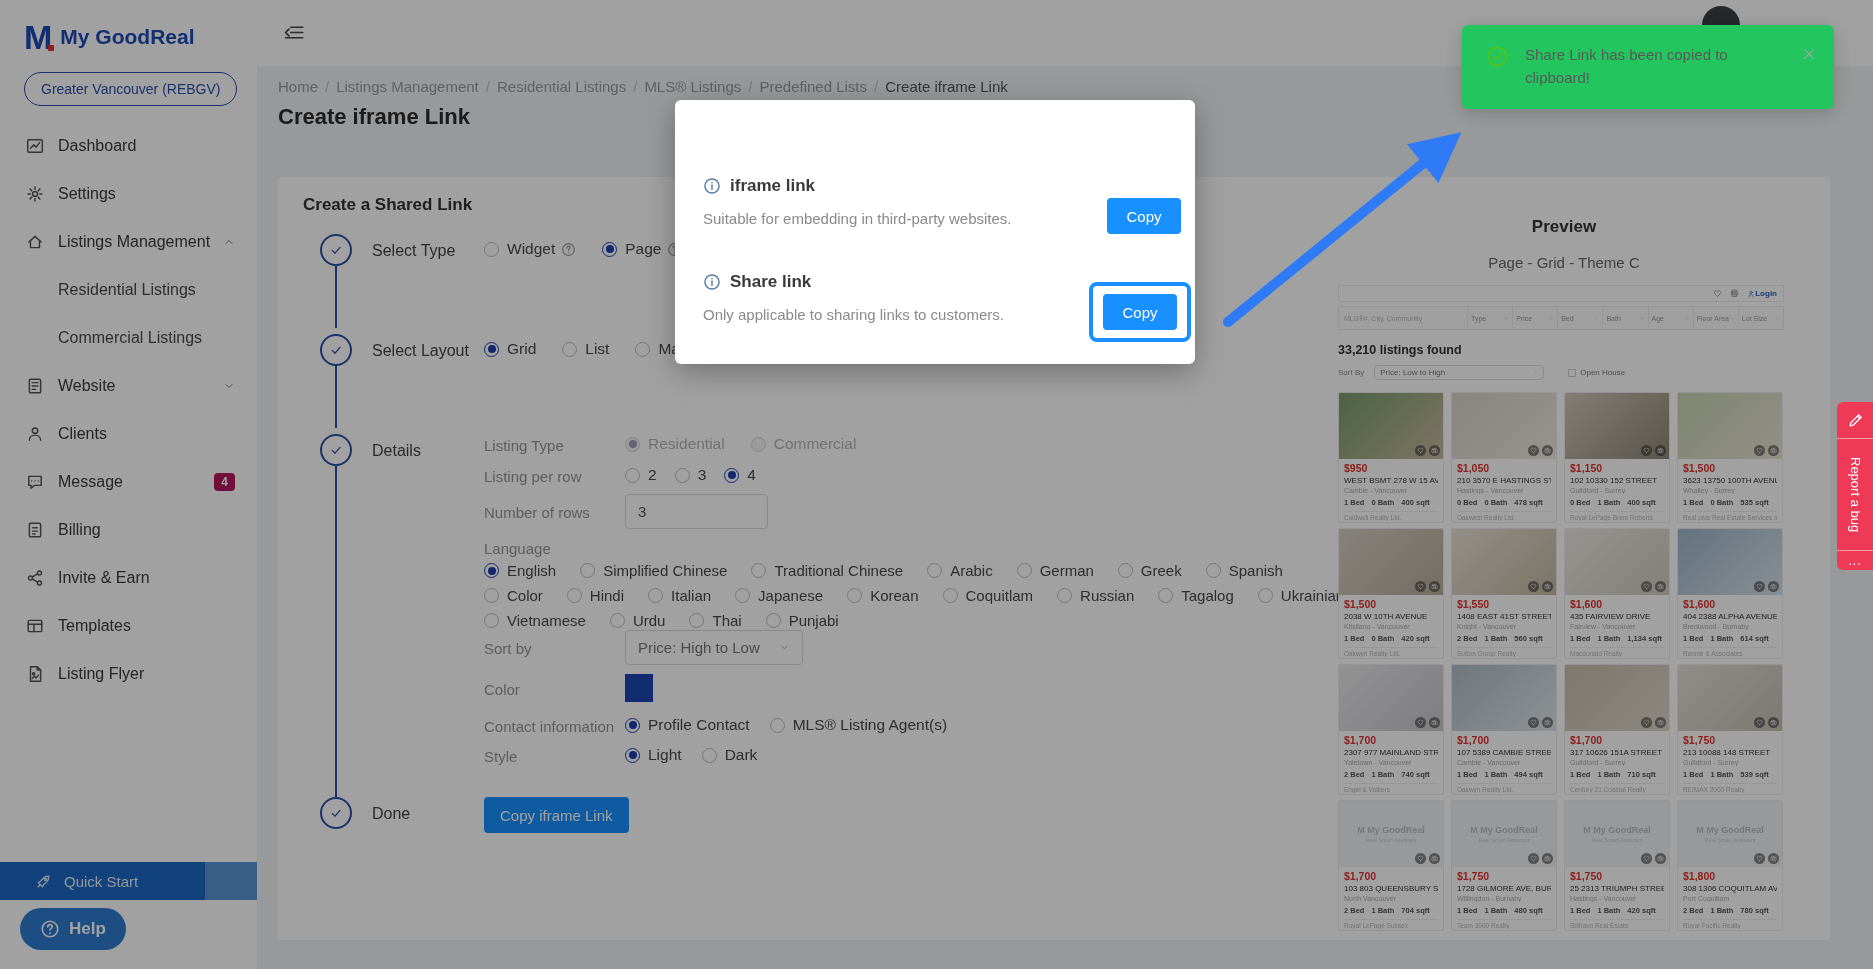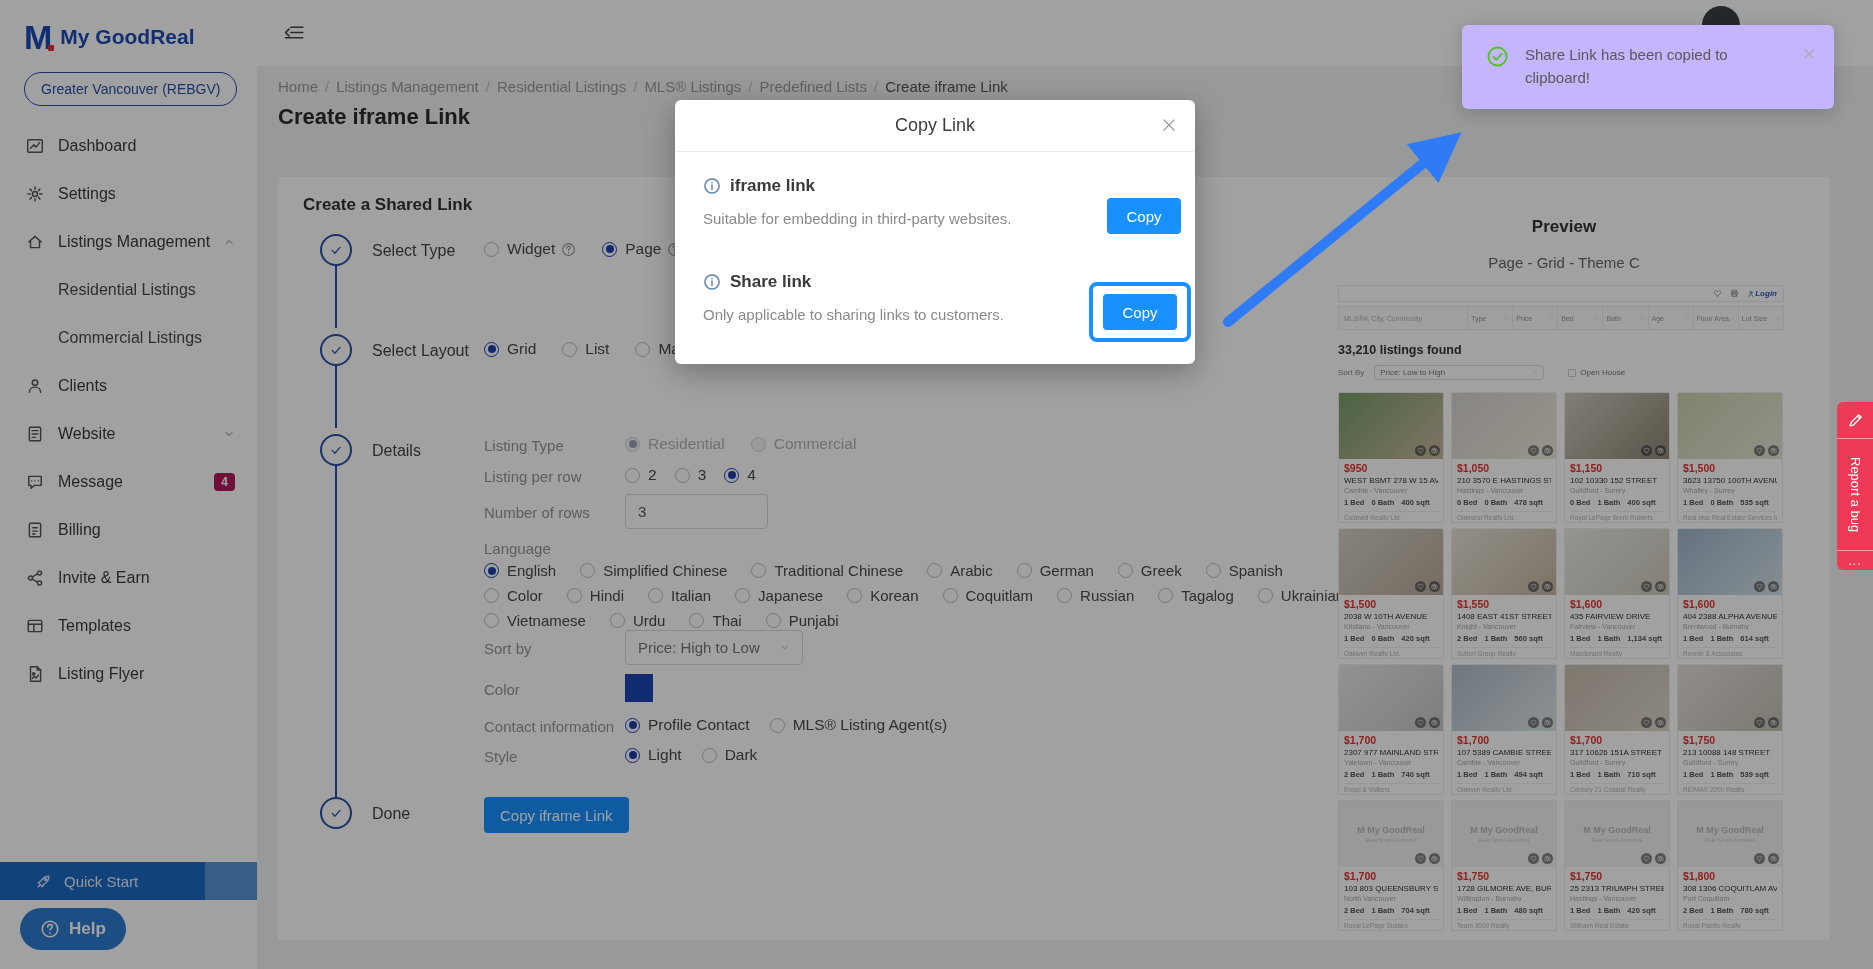--- a/index.html
+++ b/index.html
@@ -63,21 +63,21 @@
   .color-swatch { position:absolute; width:28px; height:28px; cursor:pointer; }
   .primary-btn { position:absolute; height:36px; border:none; border-radius:4px; background:#1890ff; color:#fff; font-size:15px; font-family:inherit; padding:0 16px; cursor:pointer; }
 
   
   .preview { position:absolute; left:1338px; top:195px; width:452px; height:745px; z-index:1; }
   .pv-title { text-align:center; font-size:17px; font-weight:700; color:#333; padding-top:22px; }
   .pv-sub { text-align:center; font-size:15px; color:#666; margin-top:17px; }
   .minisite { position:absolute; left:0; top:90px; width:446px; }
   .ms-topbar { height:17px; background:#fff; border:1px solid #ececec; display:flex; align-items:center; justify-content:flex-end; gap:8px; padding-right:6px; }
   .ms-topbar .mico { width:9px; height:9px; color:#8a8a8a; }
-  .ms-login { display:flex; align-items:center; gap:0; font-size:8px; color:#2a5fb8; font-weight:700;font-style:italic; }
+  .ms-login { display:flex; align-items:center; gap:0; font-size:8px; color:#2a5fb8; font-weight:700; }
   .ms-login .mico { color:#2a5fb8; width:8px; height:8px; }
   .ms-filter { margin-top:4px; height:24px; background:#fcfcfc; border:1px solid #ececec; display:flex; align-items:center; }
   .ms-search { flex:0 0 128px; font-size:7px; color:#b5b5b5; padding-left:5px; }
   .ms-fcell { flex:1; border-left:1px solid #eee; height:100%; display:flex; align-items:center; justify-content:space-between; padding:0 3px; font-size:7px; color:#999; }
   .ms-fcell svg { width:5px; height:5px; color:#bbb; }
   .ms-count { margin-top:13px; font-size:12.5px; font-weight:700; color:#333; }
   .ms-sortrow { margin-top:8px; display:flex; align-items:center; gap:10px; }
   .ms-sortlabel { font-size:8px; color:#888; }
   .ms-sortsel { width:170px; height:15px; border:1px solid #ddd; border-radius:4px; display:flex; align-items:center; justify-content:space-between; padding:0 5px; font-size:8px; color:#777; }
   .ms-sortsel svg { width:5px; height:5px; color:#bbb; }
@@ -125,21 +125,21 @@
   .modal-close { position:absolute; right:18px; top:17px; width:16px; height:16px; color:#9b9b9b; cursor:pointer; }
   .m-section { position:absolute; left:28px; right:14px; }
   .m-sec1 { top:76px; } .m-sec2 { top:172px; }
   .m-head { display:flex; align-items:center; gap:9px; font-size:17px; font-weight:700; color:#3a3a3a; }
   .m-info { width:18px; height:18px; color:#5a7ca6; }
   .m-desc { margin-top:14px; font-size:15px; color:#8a8a8a; }
   .m-copy { position:absolute; right:0; top:22px; width:74px; height:36px; border:none; border-radius:4px; background:#1890ff; color:#fff; font-size:15px; font-family:inherit; cursor:pointer; }
   .hl-box { position:absolute; right:-10px; top:10px; width:102px; height:60px; border:4px solid #1890ff; border-radius:8px; }
   .hl-box .m-copy { position:absolute; right:10px; top:8px; }
 
-  .toast { position:absolute; left:1462px; top:25px; width:372px; height:84px; background:#c4b5fd; border-radius:6px; box-shadow:0 4px 18px rgba(0,0,0,.18); z-index:70; display:flex; align-items:flex-start; padding:18px 18px 0 24px; gap:16px; }
+  .toast { position:absolute; left:1462px; top:25px; width:372px; height:84px; background:#22c55e; border-radius:6px; box-shadow:0 4px 18px rgba(0,0,0,.18); z-index:70; display:flex; align-items:flex-start; padding:18px 18px 0 24px; gap:16px; }
   .toast-check { width:23px; height:23px; color:#52c41a; flex:0 0 23px; margin-top:2px; }
   .toast-text { font-size:15px; color:#595959; line-height:1.55; flex:1; }
   .toast-close { width:14px; height:14px; color:#a6a6a6; margin-top:4px; cursor:pointer; }
 
   .arrow { position:absolute; left:1190px; top:110px; width:300px; height:240px; z-index:55; pointer-events:none; }
 </style>
 </head>
 <body>
 
 <div class="app">
@@ -190,41 +190,41 @@
           <span>Residential Listings</span>
           <span class="grow"></span>
         </div>
         <div class="nav-item sub">
           <span>Commercial Listings</span>
           <span class="grow"></span>
         </div>
         <div class="nav-item">
           <span class="ic nico">
             <svg viewBox="0 0 16 16" fill="none" stroke="currentColor" stroke-width="1.3" stroke-linecap="round" stroke-linejoin="round">
-              <circle cx="8" cy="5" r="2.4"></circle>
-              <path d="M3 13.5c0-2.8 2.2-4.5 5-4.5s5 1.7 5 4.5"></path>
-            </svg>
-          </span>
-          <span>Clients</span>
+              <rect x="3" y="2" width="10" height="12" rx="1"></rect>
+              <path d="M5.5 5h5M5.5 8h5M5.5 11h3"></path>
+            </svg>
+          </span>
+          <span>Website</span>
           <span class="grow"></span>
+          <span class="ic chev">
+            <svg viewBox="0 0 16 16" fill="none" stroke="currentColor" stroke-width="1.3" stroke-linecap="round" stroke-linejoin="round">
+              <path d="M4 6l4 4 4-4"></path>
+            </svg>
+          </span>
         </div>
         <div class="nav-item">
           <span class="ic nico">
             <svg viewBox="0 0 16 16" fill="none" stroke="currentColor" stroke-width="1.3" stroke-linecap="round" stroke-linejoin="round">
-              <rect x="3" y="2" width="10" height="12" rx="1"></rect>
-              <path d="M5.5 5h5M5.5 8h5M5.5 11h3"></path>
-            </svg>
-          </span>
-          <span>Website</span>
+              <circle cx="8" cy="5" r="2.4"></circle>
+              <path d="M3 13.5c0-2.8 2.2-4.5 5-4.5s5 1.7 5 4.5"></path>
+            </svg>
+          </span>
+          <span>Clients</span>
           <span class="grow"></span>
-          <span class="ic chev">
-            <svg viewBox="0 0 16 16" fill="none" stroke="currentColor" stroke-width="1.3" stroke-linecap="round" stroke-linejoin="round">
-              <path d="M4 6l4 4 4-4"></path>
-            </svg>
-          </span>
         </div>
         <div class="nav-item">
           <span class="ic nico">
             <svg viewBox="0 0 16 16" fill="none" stroke="currentColor" stroke-width="1.3" stroke-linecap="round" stroke-linejoin="round">
               <path d="M2.5 3h11v8h-6l-3 2.5V11h-2z"></path>
               <path d="M5 7h.1M8 7h.1M11 7h.1"></path>
             </svg>
           </span>
           <span>Message</span>
           <span class="grow"></span>
@@ -1149,28 +1149,20 @@
 <svg class="arrow" viewBox="0 0 300 240">
   <defs>
     <marker id="ah" markerWidth="5" markerHeight="5" refX="2.5" refY="2.5" orient="auto">
       <polygon points="0,0 5,2.5 0,5" fill="#2f7bf6"></polygon>
     </marker>
   </defs>
   <line x1="38" y1="212" x2="252" y2="38" stroke="#2f7bf6" stroke-width="10" stroke-linecap="round" marker-end="url(#ah)"></line>
 </svg>
 
 <div class="modal">
-  <div class="modal-header">
-    <span class="modal-title">Copy Link</span>
-    <span class="ic modal-close">
-        <svg viewBox="0 0 16 16" fill="none" stroke="currentColor" stroke-width="1.3" stroke-linecap="round" stroke-linejoin="round">
-          <path d="M3 3l10 10M13 3 3 13"></path>
-        </svg>
-      </span>
-  </div>
   <div class="m-section m-sec1">
     <div class="m-head">
       <span class="ic m-info">
           <svg viewBox="0 0 16 16" fill="none" stroke="currentColor" stroke-width="1.3" stroke-linecap="round" stroke-linejoin="round">
             <circle cx="8" cy="8" r="6.3"></circle>
             <path d="M8 7.2v3.6M8 4.9v.3"></path>
           </svg>
         </span>
       <span>iframe link</span>
     </div>

